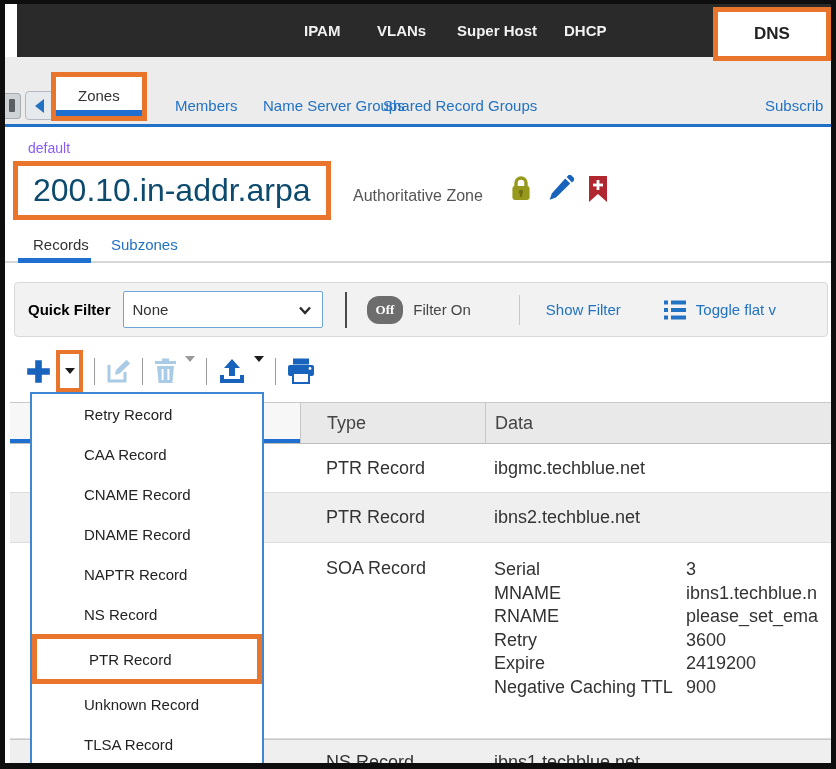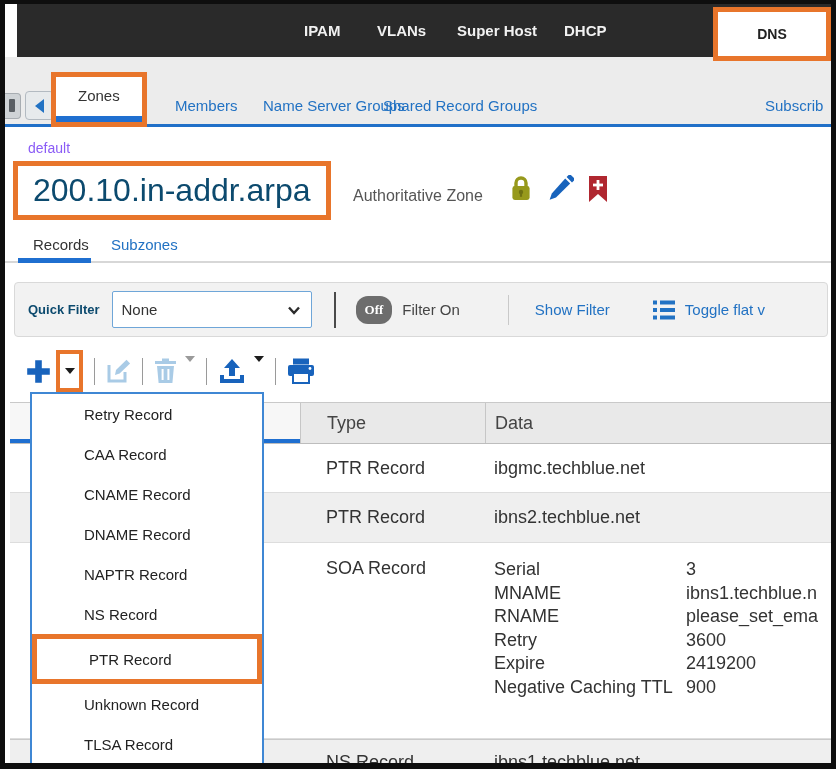--- a/index.html
+++ b/index.html
@@ -10,36 +10,36 @@
     background: #fff; overflow: hidden;
   }
   .annot { border: 5px solid #e8752b; }
 
   
   .topbar { position: absolute; left: 12px; top: 0; right: 0; height: 53px; background: #2a2a2a; z-index: 6; }
   .topbar .tab { position: absolute; top: 0; height: 53px; display: flex; align-items: center;
     color: #f1f1f1; font-size: 15px; font-weight: bold; cursor: pointer; }
   .tab-dns { position: absolute; top: 3px; height: 54px; background: #fff;
     display: flex; align-items: center; justify-content: center;
-    color: #222; font-size: 14px; font-weight: bold; z-index: 7; cursor: pointer; }
+    color: #222; font-size: 17px; font-weight: bold; z-index: 7; cursor: pointer; }
 
   
   .subnav { position: absolute; left: 0; top: 53px; right: 0; height: 70px;
     background: #ececec; border-bottom: 3px solid #2170c8; z-index: 5; }
   .panel-handle { position: absolute; left: 0; top: 36px; width: 16px; height: 26px;
     background: #cfd3d6; border: 1px solid #a8adb2; border-left: none; border-radius: 0 4px 4px 0; }
   .panel-handle::after { content: ""; position: absolute; left: 4px; top: 5px; width: 6px; height: 13px;
     background: #5a5f64; border-radius: 1px; }
   .collapse-btn { position: absolute; left: 20px; top: 34px; width: 29px; height: 29px;
     background: #e7eaec; border: 1px solid #b3bac1; border-radius: 4px;
     display: flex; align-items: center; justify-content: center; cursor: pointer; }
   .collapse-btn .tri { width: 0; height: 0; border-top: 7px solid transparent;
     border-bottom: 7px solid transparent; border-right: 9px solid #2272c3; }
   .zones-box { position: absolute; left: 46px; top: 15px; background: #fff; cursor: pointer; }
-  .zones-box .zlabel { display: block; padding: 10px 22px 12px 22px; font-size: 15px; color: #333; }
+  .zones-box .zlabel { display: block; padding: 10px 22px 6px 22px; font-size: 15px; color: #333; }
   .zones-box .zunderline { display: block; height: 6px; background: #1f6fd0; }
   .subnav .navlink { position: absolute; top: 40px; color: #2272c3; font-size: 15px;
     white-space: nowrap; cursor: pointer; }
 
   
   .breadcrumb { position: absolute; left: 23px; top: 136px; font-size: 14px; color: #8b5cf6; cursor: pointer; }
   .title-box { position: absolute; left: 8px; top: 157px; background: #fff; padding: 6px 15px;
     font-size: 32px; color: #0c4a6e; white-space: nowrap; }
   .zone-type { position: absolute; left: 348px; top: 183px; font-size: 16px; color: #555; }
   .zicon { position: absolute; top: 171px; width: 26px; height: 28px; cursor: pointer; }
@@ -48,21 +48,21 @@
   .ztab { position: absolute; top: 232px; font-size: 15px; cursor: pointer; }
   .ztab.active { color: #333; }
   .ztab.link { color: #2272c3; }
   .ztab-line { position: absolute; left: 0; right: 0; top: 257px; height: 2px; background: #d7d7d7; }
   .ztab-blue { position: absolute; left: 13px; width: 73px; top: 254px; height: 5px; background: #1f6fd0; }
 
   
   .filterbar { position: absolute; left: 9px; top: 278px; width: 814px; height: 55px;
     background: #f2f2f2; border: 1px solid #d9d9d9; border-radius: 4px;
     display: flex; align-items: center; padding: 0 13px; overflow: hidden; white-space: nowrap; }
-  .qf-label { font-size: 13px; font-weight: bold; color: #0c4a6e; }
+  .qf-label { font-size: 15px; font-weight: bold; color: #000000; }
   .qf-select { margin-left: 12px; width: 200px; height: 37px; background: #fff;
     border: 1px solid #6fa6d8; border-radius: 2px; display: flex; align-items: center;
     justify-content: space-between; padding: 0 9px; cursor: pointer; }
   .qf-select .val { font-size: 15px; color: #333; }
   .vdiv-dark { width: 2px; height: 36px; background: #4a4a4a; margin: 0 20px 0 22px; }
   .off-btn { background: #6d6d6d; color: #fff; font-size: 13px; font-weight: bold;
     padding: 6px 9px; border-radius: 12px; border: none; cursor: pointer; font-family: Liberation Serif, serif; }
   .filter-on { font-size: 15px; color: #454545; margin-left: 10px; }
   .vdiv-light { width: 1px; height: 30px; background: #c9c9c9; margin: 0 26px 0 48px; }
   .blue-link { font-size: 15px; color: #2272c3; cursor: pointer; }

